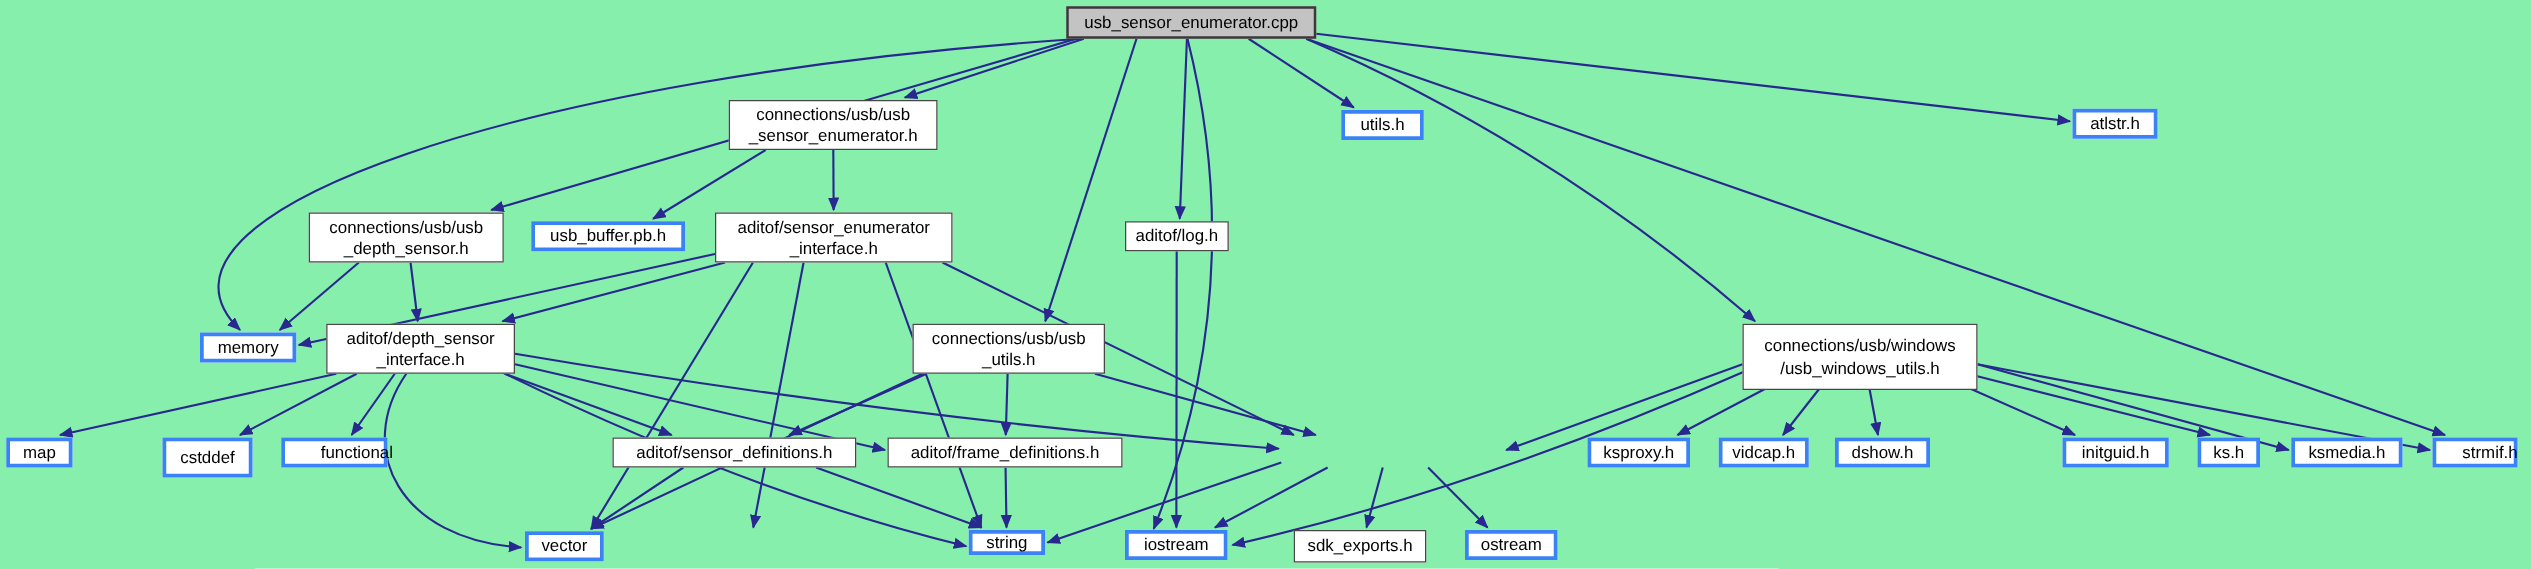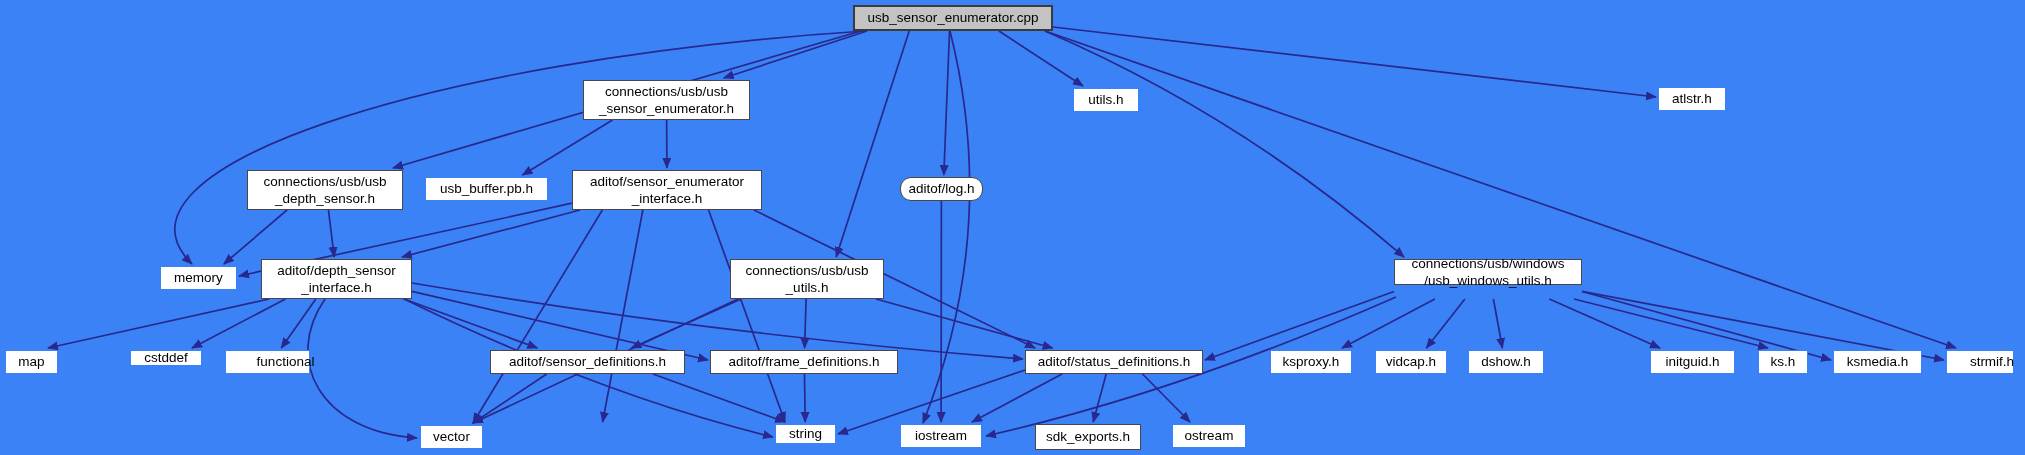--- a/index.html
+++ b/index.html
@@ -1,25 +1,25 @@
 <!DOCTYPE html>
 <html><head>
 <meta charset="utf-8">
 <style>
   html,body{margin:0;padding:0;background:#ffffff;}
-  #stage{position:relative;width:2025px;height:455px;background:#3b82f6;overflow:hidden;
+  #stage{position:relative;width:2025px;height:455px;background:#86efac;overflow:hidden;
          font-family:"Liberation Sans","DejaVu Sans",sans-serif;}
   #edge-layer{position:absolute;left:0;top:0;width:2025px;height:455px;}
   .node{position:absolute;box-sizing:border-box;background:#ffffff;color:#000;
         display:flex;flex-direction:column;align-items:center;justify-content:center;
         font-size:13.5px;line-height:1.28;text-align:center;white-space:nowrap;
         padding:1px 4px;z-index:2;}
   .node.root{background:#c3c3c3;border:2px solid #3a3a3a;}
   .node.doc{border:1.6px solid #474747;}
-  .node.ext{border:1px solid #3b82f6;}
+  .node.ext{border:3px solid #3b82f6;}
   .node span{display:block;pointer-events:none;}
 </style>
 </head>
 <body>
 
 <div id="stage">
   <svg id="edge-layer" xmlns="http://www.w3.org/2000/svg">
       <defs>
         <marker id="arr" markerUnits="userSpaceOnUse" markerWidth="12" markerHeight="10" refX="10" refY="4.5" orient="auto">
           <path d="M0,0 L11,4.5 L0,9 z" fill="#28288e"></path>
@@ -92,55 +92,52 @@
       <span>connections/usb/usb</span>
       <span>_depth_sensor.h</span>
     </div>
     <div class="node ext" style="left: 425px; top: 177px; width: 123px; height: 24px;">
       <span>usb_buffer.pb.h</span>
     </div>
     <div class="node doc" style="left: 572px; top: 170px; width: 190px; height: 40px;">
       <span>aditof/sensor_enumerator</span>
       <span>_interface.h</span>
     </div>
-    <div class="node doc" style="left: 900px; top: 177px; width: 83px; height: 24px; border-radius: 11px;">
+    <div class="node doc" style="left: 900px; top: 177px; width: 83px; height: 24px;">
       <span>aditof/log.h</span>
     </div>
     <div class="node ext" style="left: 160px; top: 266px; width: 77px; height: 24px;">
       <span>memory</span>
     </div>
     <div class="node doc" style="left: 261px; top: 259px; width: 151px; height: 40px;">
       <span>aditof/depth_sensor</span>
       <span>_interface.h</span>
     </div>
     <div class="node doc" style="left: 730px; top: 259px; width: 154px; height: 40px;">
       <span>connections/usb/usb</span>
       <span>_utils.h</span>
     </div>
-    <div class="node doc" style="left: 1394px; top: 259px; width: 188px; height: 26px;">
+    <div class="node doc" style="left: 1394px; top: 259px; width: 188px; height: 53px;">
       <span>connections/usb/windows</span>
       <span>/usb_windows_utils.h</span>
     </div>
     <div class="node ext" style="left: 5px; top: 350px; width: 53px; height: 24px;">
       <span>map</span>
     </div>
-    <div class="node ext" style="left: 130px; top: 350px; width: 72px; height: 16px;">
+    <div class="node ext" style="left: 130px; top: 350px; width: 72px; height: 32px;">
       <span>cstddef</span>
     </div>
     <div class="node ext" style="left: 225px; top: 350px; width: 85px; height: 24px; padding-left: 40px;">
       <span>functional</span>
     </div>
     <div class="node doc" style="left: 490px; top: 350px; width: 195px; height: 24px;">
       <span>aditof/sensor_definitions.h</span>
     </div>
     <div class="node doc" style="left: 710px; top: 350px; width: 188px; height: 24px;">
       <span>aditof/frame_definitions.h</span>
-    </div>
-    <div class="node doc" style="left: 1025px; top: 350px; width: 178px; height: 24px;">
-      <span>aditof/status_definitions.h</span>
     </div>
     <div class="node ext" style="left: 1270px; top: 350px; width: 82px; height: 24px;">
       <span>ksproxy.h</span>
     </div>
     <div class="node ext" style="left: 1375px; top: 350px; width: 72px; height: 24px;">
       <span>vidcap.h</span>
     </div>
     <div class="node ext" style="left: 1468px; top: 350px; width: 76px; height: 24px;">
       <span>dshow.h</span>
     </div>

